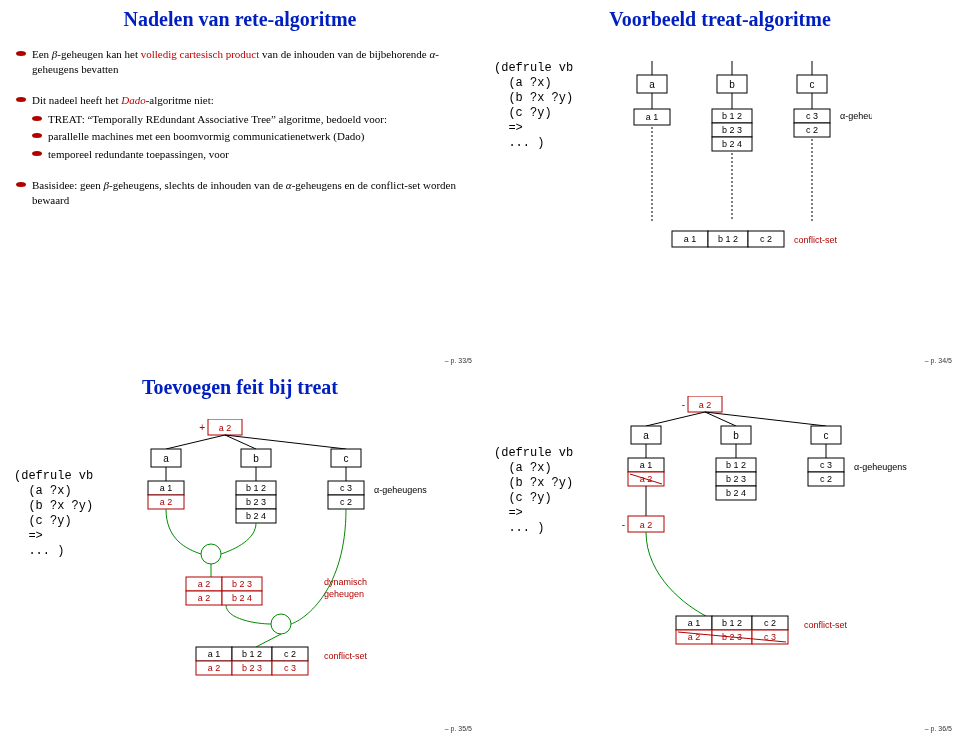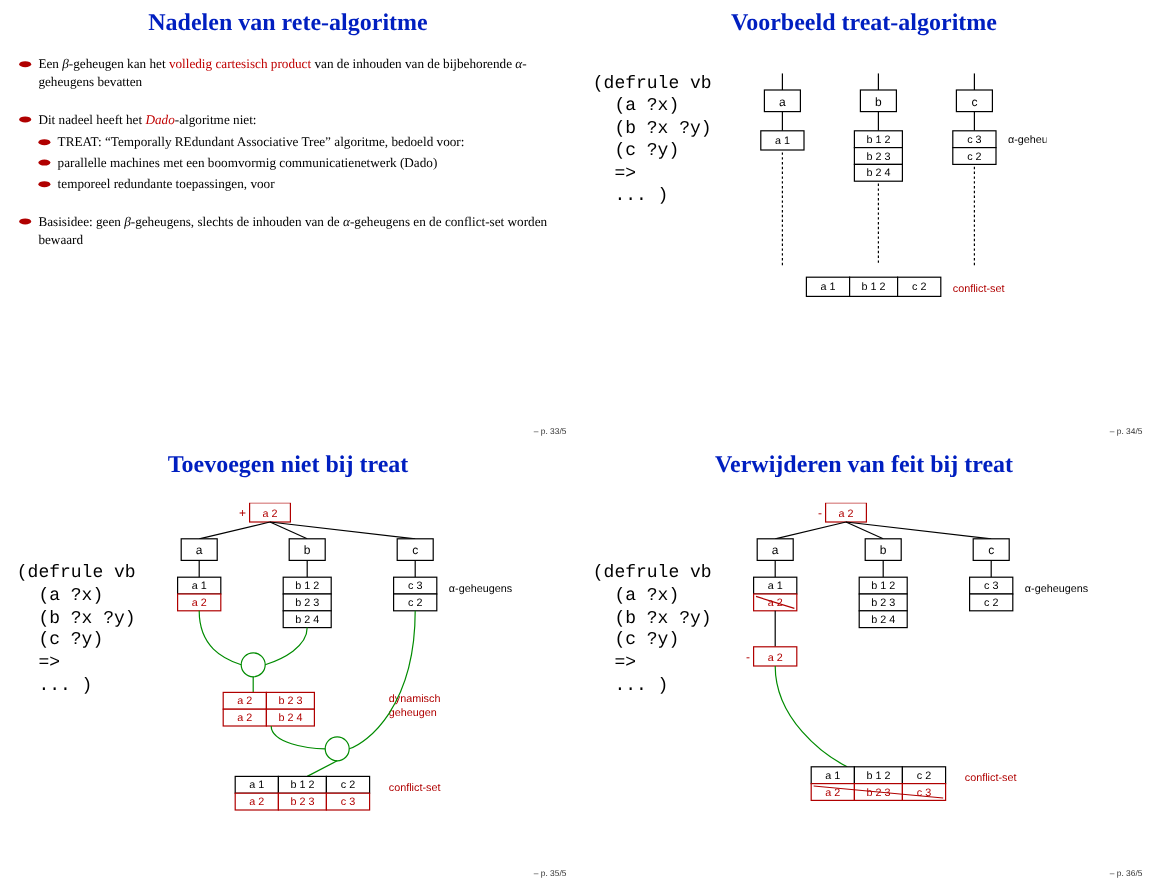--- a/index.html
+++ b/index.html
@@ -72,21 +72,21 @@
     color: #333;
     font-family: Arial, sans-serif;
   }
   .treat-flex {
     display: flex;
     flex-direction: row;
     gap: 8px;
   }
   .code {
     font-family: 'Courier New', monospace;
-    font-size: 15px;
+    font-size: 12px;
     white-space: pre;
     line-height: 1.25;
   }
   .diag {
     position: relative;
   }
   svg text {
     font-family: Arial, Helvetica, sans-serif;
   }
 </style>
@@ -161,21 +161,21 @@
           <text x="154" y="181" font-size="9" text-anchor="middle">c 2</text>
         </g>
         <text x="182" y="182" font-size="9" fill="#b00000">conflict-set</text>
       </svg>
     </div>
   </div>
   <div class="page-num">– p. 34/5</div>
 </div>
 
 <div class="slide s3">
-  <div class="title">Toevoegen niet bij treat</div>
+  <div class="title">Toevoegen feit bij treat</div>
   <div class="treat-flex" style="margin-top:20px;">
     <div class="code" style="width:110px; margin-top:50px;">(defrule vb
   (a ?x)
   (b ?x ?y)
   (c ?y)
   =&gt;
   ... )</div>
     <div class="diag" style="width:340px;">
       <svg width="340" height="280" viewBox="0 0 340 280">
 
@@ -246,21 +246,20 @@
         <rect x="146" y="242" width="36" height="14" fill="#fff" stroke="#b00000"></rect>
         <text x="164" y="252" font-size="9" text-anchor="middle" fill="#b00000">c 3</text>
         <text x="198" y="240" font-size="9" fill="#b00000">conflict-set</text>
       </svg>
     </div>
   </div>
   <div class="page-num">– p. 35/5</div>
 </div>
 
 <div class="slide s4">
-  <div class="title">Verwijderen van feit bij treat</div>
   <div class="treat-flex" style="margin-top:20px;">
     <div class="code" style="width:110px; margin-top:50px;">(defrule vb
   (a ?x)
   (b ?x ?y)
   (c ?y)
   =&gt;
   ... )</div>
     <div class="diag" style="width:340px;">
       <svg width="340" height="280" viewBox="0 0 340 280">
 

